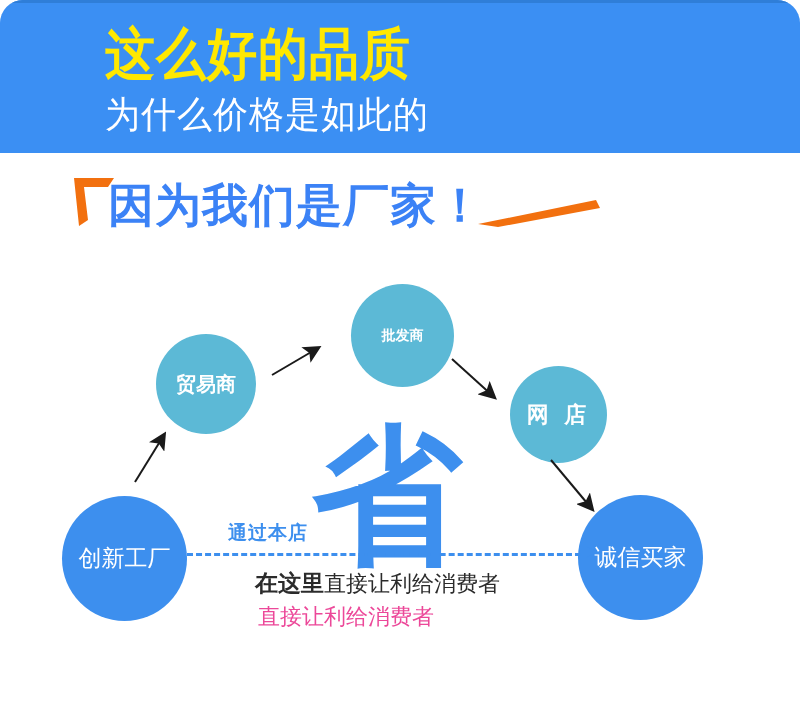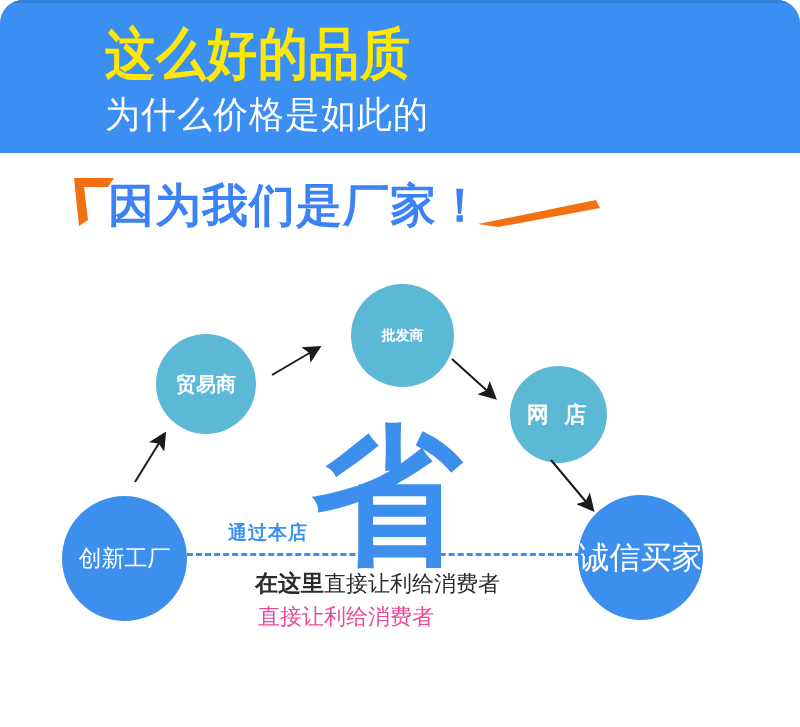--- a/index.html
+++ b/index.html
@@ -143,21 +143,21 @@
     letter-spacing: 4px;
   }
   #node-factory {
     left: 62px; top: 241px;
     width: 125px; height: 125px;
     font-size: 23px;
   }
   #node-buyer {
     left: 578px; top: 240px;
     width: 125px; height: 125px;
-    font-size: 31px;
+    font-size: 23px;
   }
 
   
   .save-char {
     position: absolute;
     left: 312px;
     top: 166px;
     font-size: 150px;
     line-height: 150px;
     font-weight: bold;

